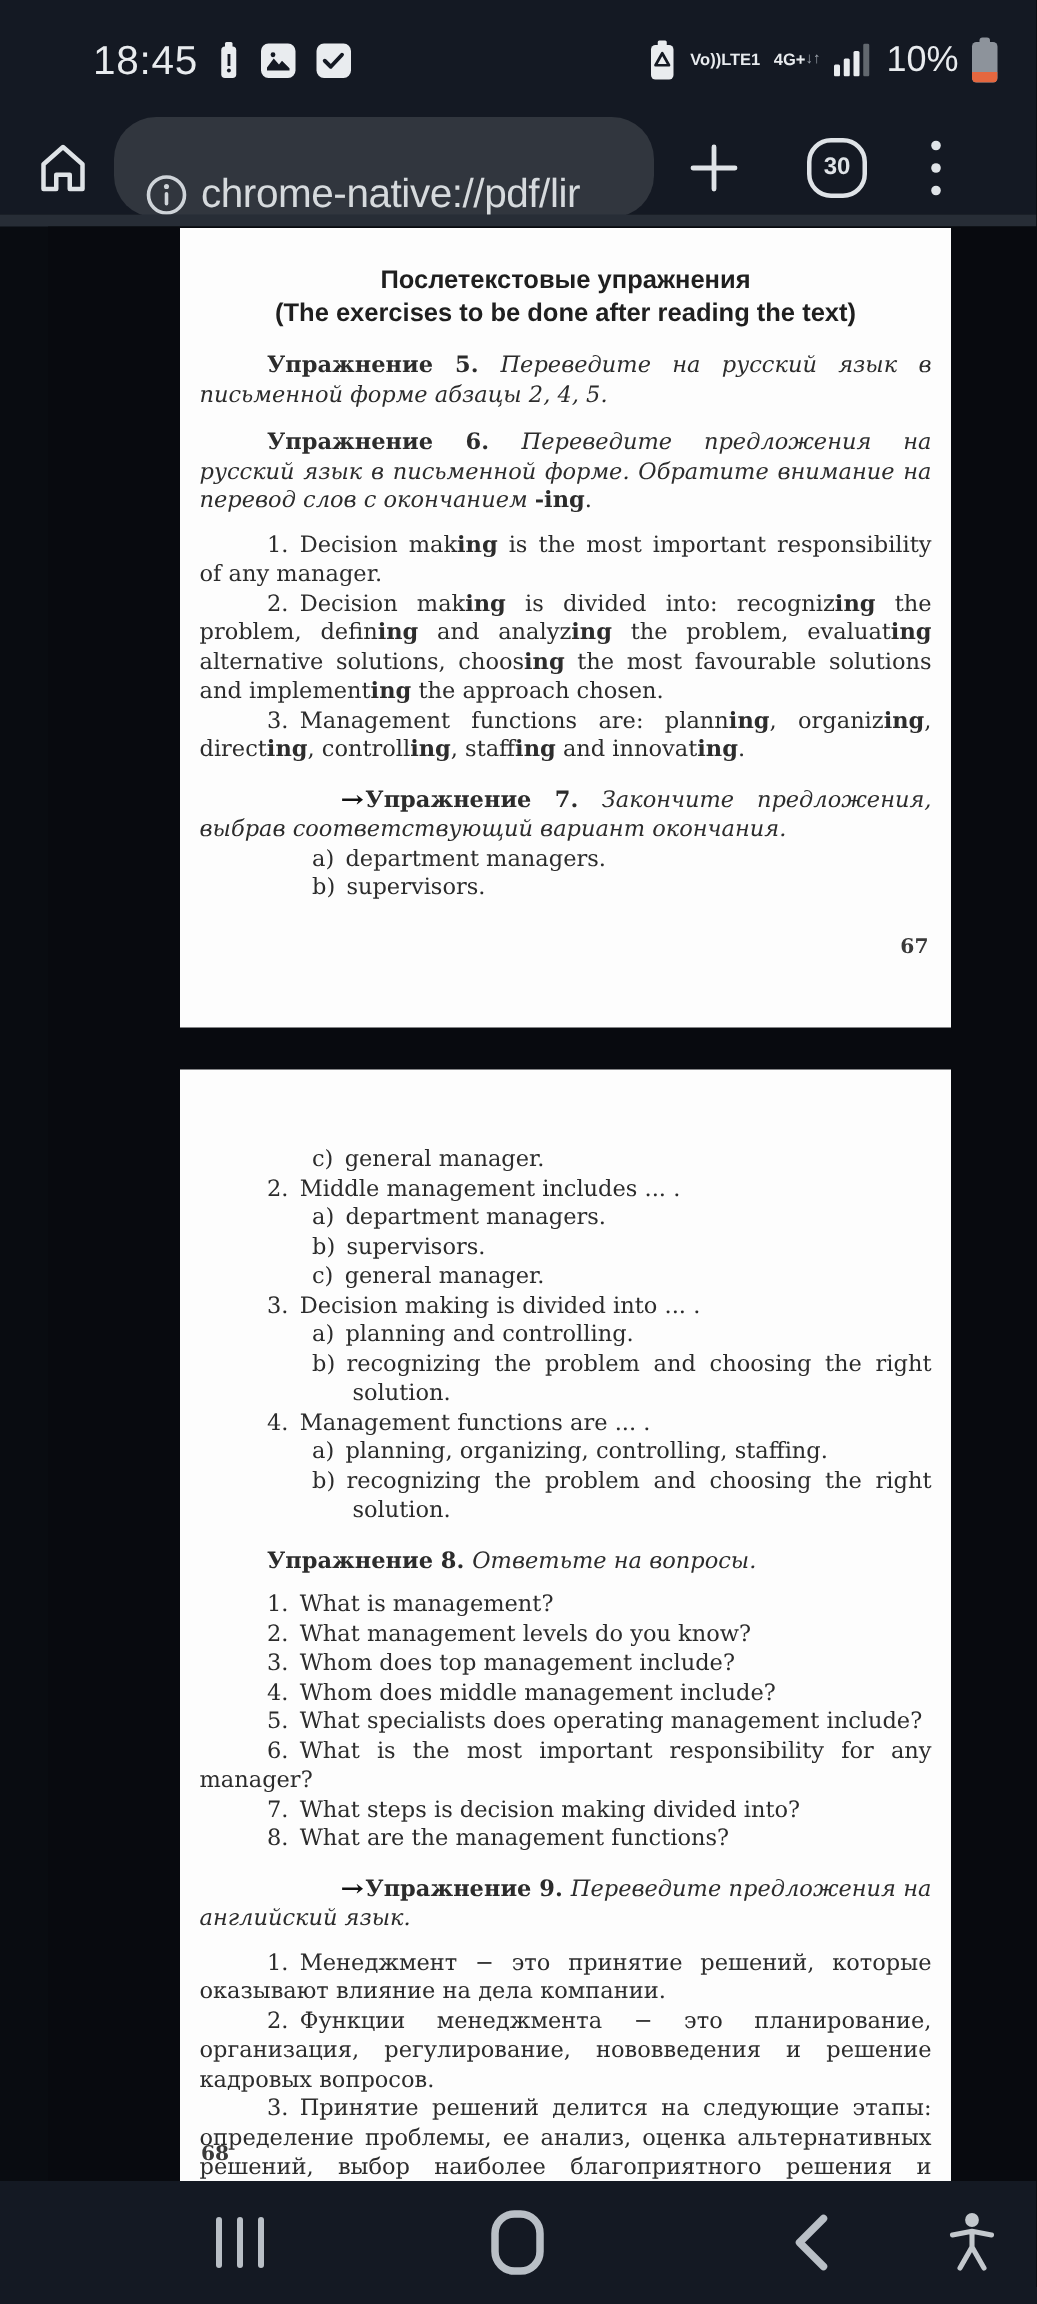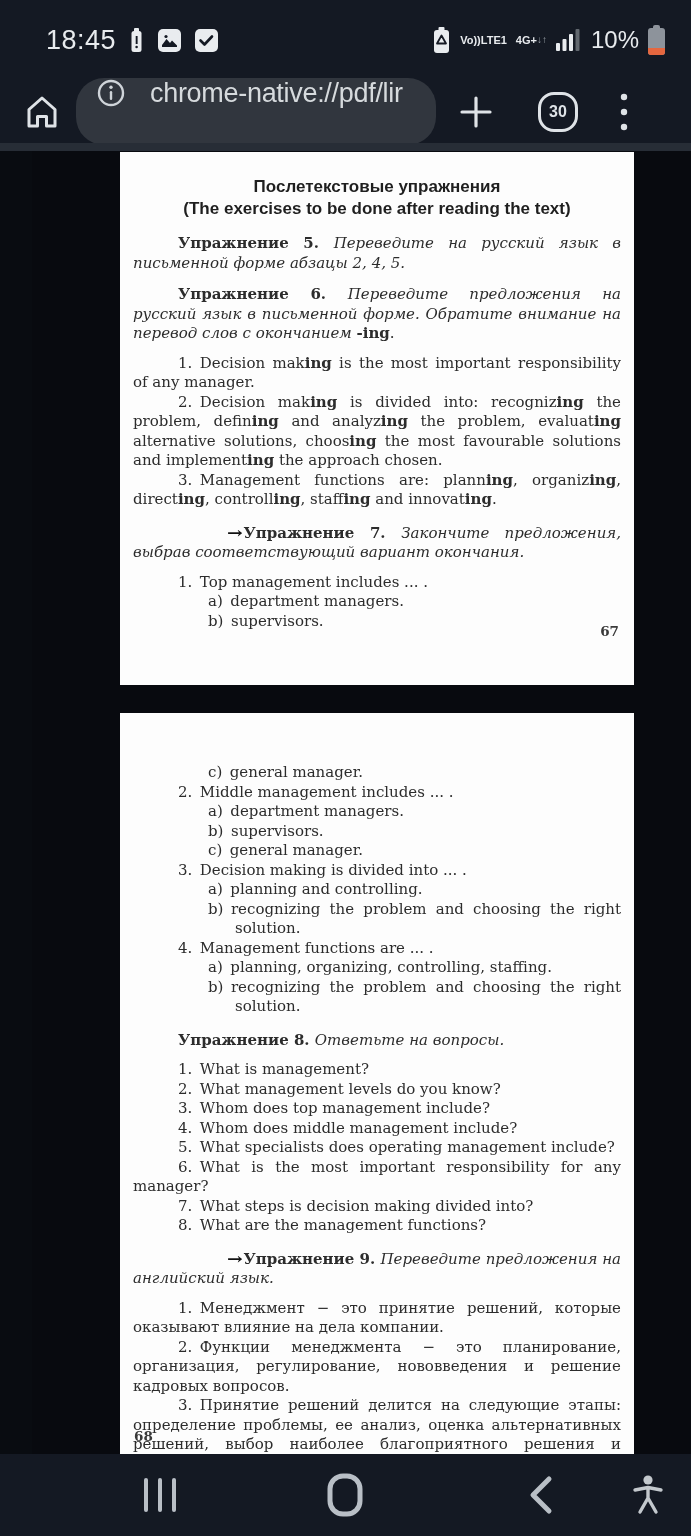--- a/index.html
+++ b/index.html
@@ -8,41 +8,41 @@
     background:#090c11;font-family:"Liberation Sans","DejaVu Sans",sans-serif;
     -webkit-font-smoothing:antialiased;
   }
   
   .status-bar{
     position:absolute;top:0;left:0;width:691px;height:80px;background:#141923;
     display:flex;align-items:center;justify-content:space-between;
     padding:0 26px 0 46px;box-sizing:border-box;color:#e8ebee;
   }
   .sb-left,.sb-right{display:flex;align-items:center;gap:12px;}
-  .sb-time{font-size:27px;letter-spacing:.5px;}
+  .sb-time{font-size:27px;letter-spacing:.5px;margin-left:16px;}
   .sb-right{gap:9px;}
   .stacked{display:flex;flex-direction:row;align-items:center;line-height:11px;}
   .stacked .ln1{font-size:11px;font-weight:bold;}
   .stacked .ln2{font-size:11px;font-weight:bold;}
   .stacked .arrows{font-size:10px;color:#9aa1a9;line-height:10px;}
   .sb-batt-pct{font-size:24px;}
   .batt-shell{position:relative;width:17px;height:30px;}
   .batt-cap{position:absolute;top:0;left:5px;width:7px;height:4px;background:#8d939b;border-radius:2px 2px 0 0;}
   .batt-body{position:absolute;top:3px;left:0;width:17px;height:27px;background:#8d939b;border-radius:3px;overflow:hidden;}
   .batt-fill{position:absolute;bottom:0;left:0;width:100%;height:7px;background:#e5673f;}
   
   .toolbar{
     position:absolute;top:80px;left:0;width:691px;height:63px;background:#141923;
     display:flex;align-items:center;box-sizing:border-box;padding:0 20px;
   }
   .toolbar-divider{position:absolute;top:143px;left:0;width:691px;height:8px;background:#272d36;}
   .tb-home{width:44px;height:44px;display:flex;align-items:center;justify-content:center;margin-right:12px;}
   .url-pill{
     flex:0 0 auto;width:360px;height:67px;border-radius:28px;background:#31363e;
-    display:flex;align-items:flex-start;padding:0 20px;box-sizing:border-box;gap:24px;
+    display:flex;align-items:flex-end;padding:0 20px;box-sizing:border-box;gap:8px;
   }
   .url-text{
     color:#d6dadd;font-size:27px;white-space:nowrap;overflow:hidden;letter-spacing:-.3px;
   }
   .tb-plus{width:52px;height:52px;display:flex;align-items:center;justify-content:center;margin-left:14px;}
   .tab-box{
     width:34px;height:34px;border:3px solid #dfe3e7;border-radius:16px;margin-left:36px;
     display:flex;align-items:center;justify-content:center;color:#dfe3e7;
     font-size:16px;font-weight:bold;
   }
@@ -186,21 +186,20 @@
     <p class="para mt14"><span class="b">Упражнение 5. </span><span class="i">Переведите на русский язык в письменной форме абзацы 2, 4, 5.</span></p>
 
     <p class="para mt12"><span class="b">Упражнение 6. </span><span class="i">Переведите предложения на русский язык в письменной форме. Обратите внимание на перевод слов с окончанием </span><span class="b">-ing</span><span>.</span></p>
 
     <p class="para mt10"><span>1. Decision mak</span><span class="b">ing</span><span> is the most important responsibility of any manager.</span></p>
     <p class="para"><span>2. Decision mak</span><span class="b">ing</span><span> is divided into: recogniz</span><span class="b">ing</span><span> the problem, defin</span><span class="b">ing</span><span> and analyz</span><span class="b">ing</span><span> the problem, evaluat</span><span class="b">ing</span><span> alternative solutions, choos</span><span class="b">ing</span><span> the most favourable solutions and implement</span><span class="b">ing</span><span> the approach chosen.</span></p>
     <p class="para"><span>3. Management functions are: plann</span><span class="b">ing</span><span>, organiz</span><span class="b">ing</span><span>, direct</span><span class="b">ing</span><span>, controll</span><span class="b">ing</span><span>, staff</span><span class="b">ing</span><span> and innovat</span><span class="b">ing</span><span>.</span></p>
 
     <p class="para mt14"><span class="arrow">→</span><span><span class="b">Упражнение 7. </span><span class="i">Закончите предложения, выбрав соответ­ствующий вариант окончания.</span></span></p>
 
-    <p class="numitem mt10">1. Top management includes ... .</p>
     <p class="option">a) department managers.</p>
     <p class="option">b) supervisors.</p>
 
     <span class="pgnum pgnum-67">67</span>
   </div>
 
   <div class="pdf-page page-2">
     <p class="option">c) general manager.</p>
 
     <p class="numitem">2. Middle management includes ... .</p>

